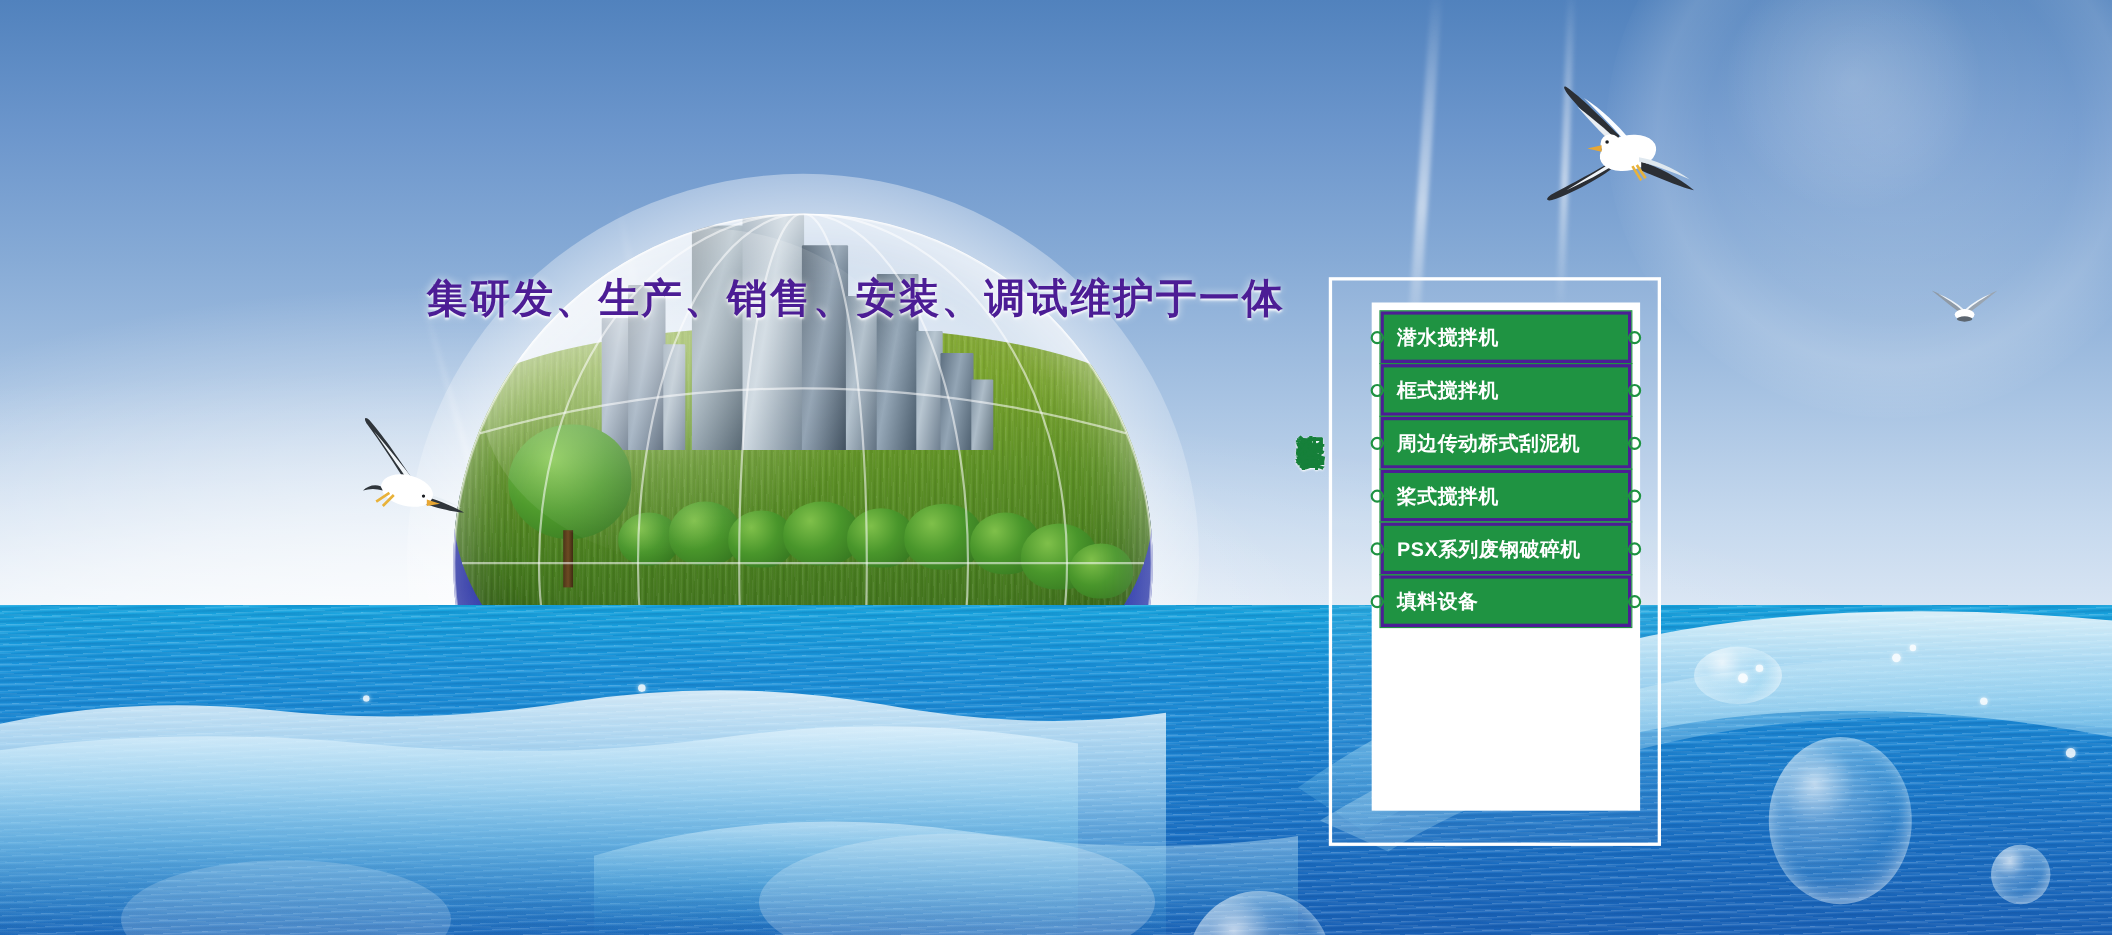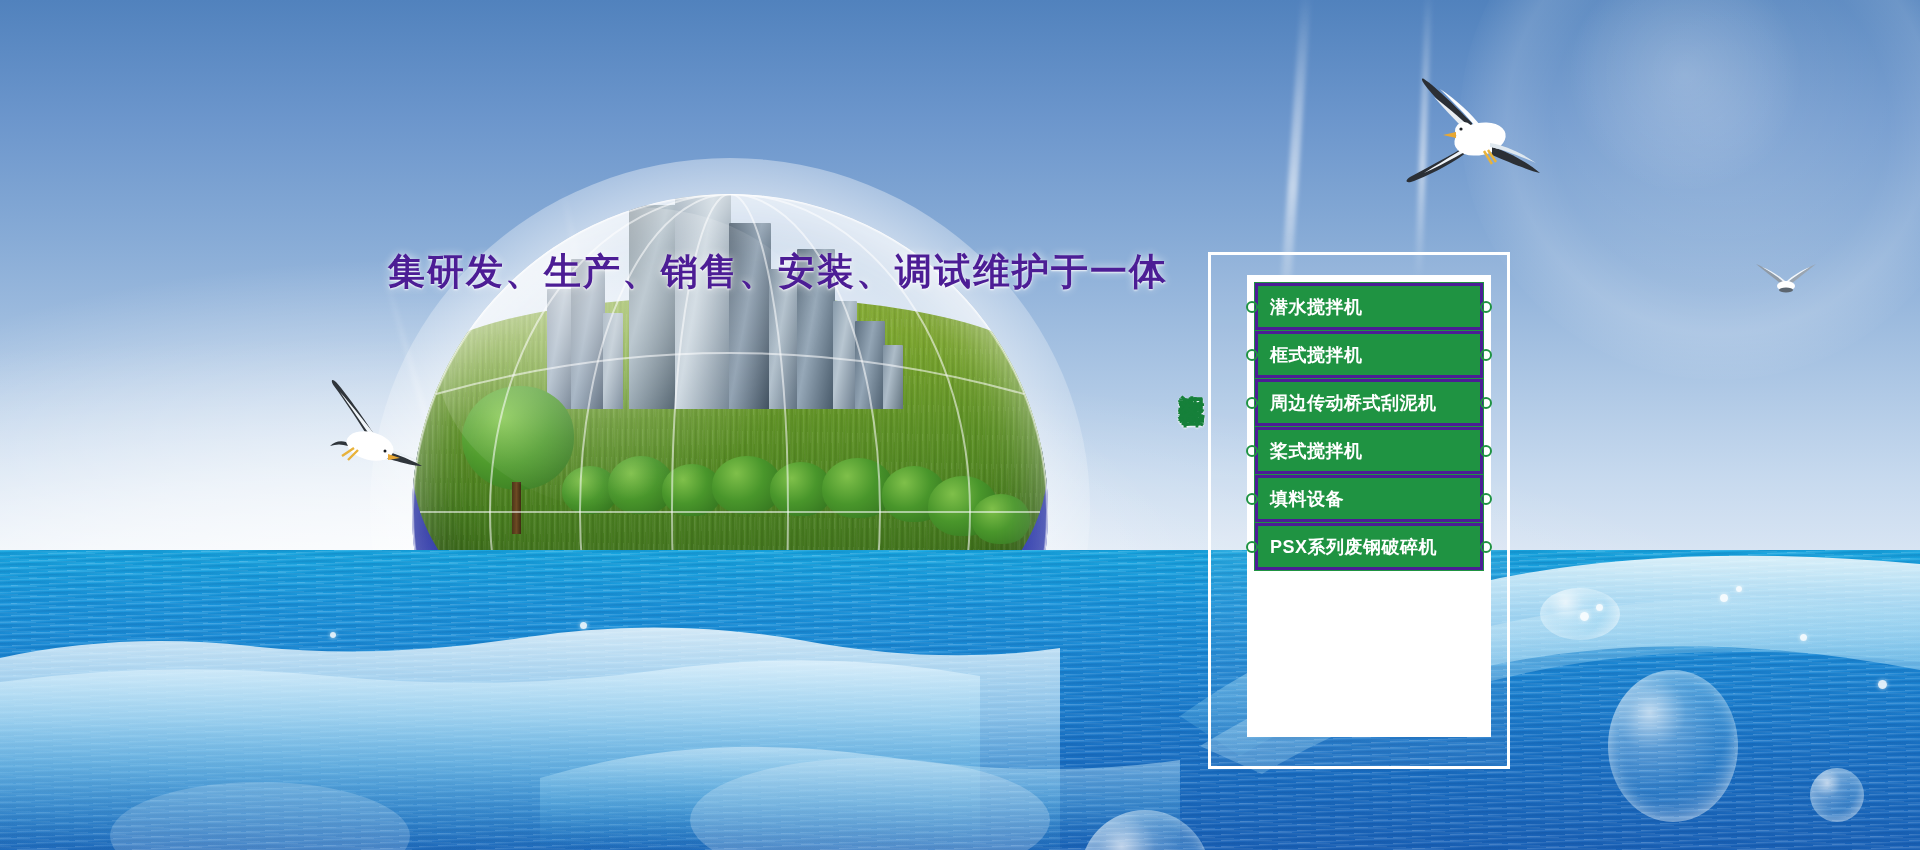--- a/index.html
+++ b/index.html
@@ -446,27 +446,27 @@
         </div>
 
         <div class="item">
           <span class="knob left"></span>
           <span class="item-label">桨式搅拌机</span>
           <span class="knob right"></span>
         </div>
 
         <div class="item">
           <span class="knob left"></span>
+          <span class="item-label">PSX系列废钢破碎机</span>
+          <span class="knob right"></span>
+        </div>
+
+        <div class="item">
+          <span class="knob left"></span>
           <span class="item-label">填料设备</span>
-          <span class="knob right"></span>
-        </div>
-
-        <div class="item">
-          <span class="knob left"></span>
-          <span class="item-label">PSX系列废钢破碎机</span>
           <span class="knob right"></span>
         </div>
 
 
       </div>
     </div>
   </div>
 
 </div>
 

